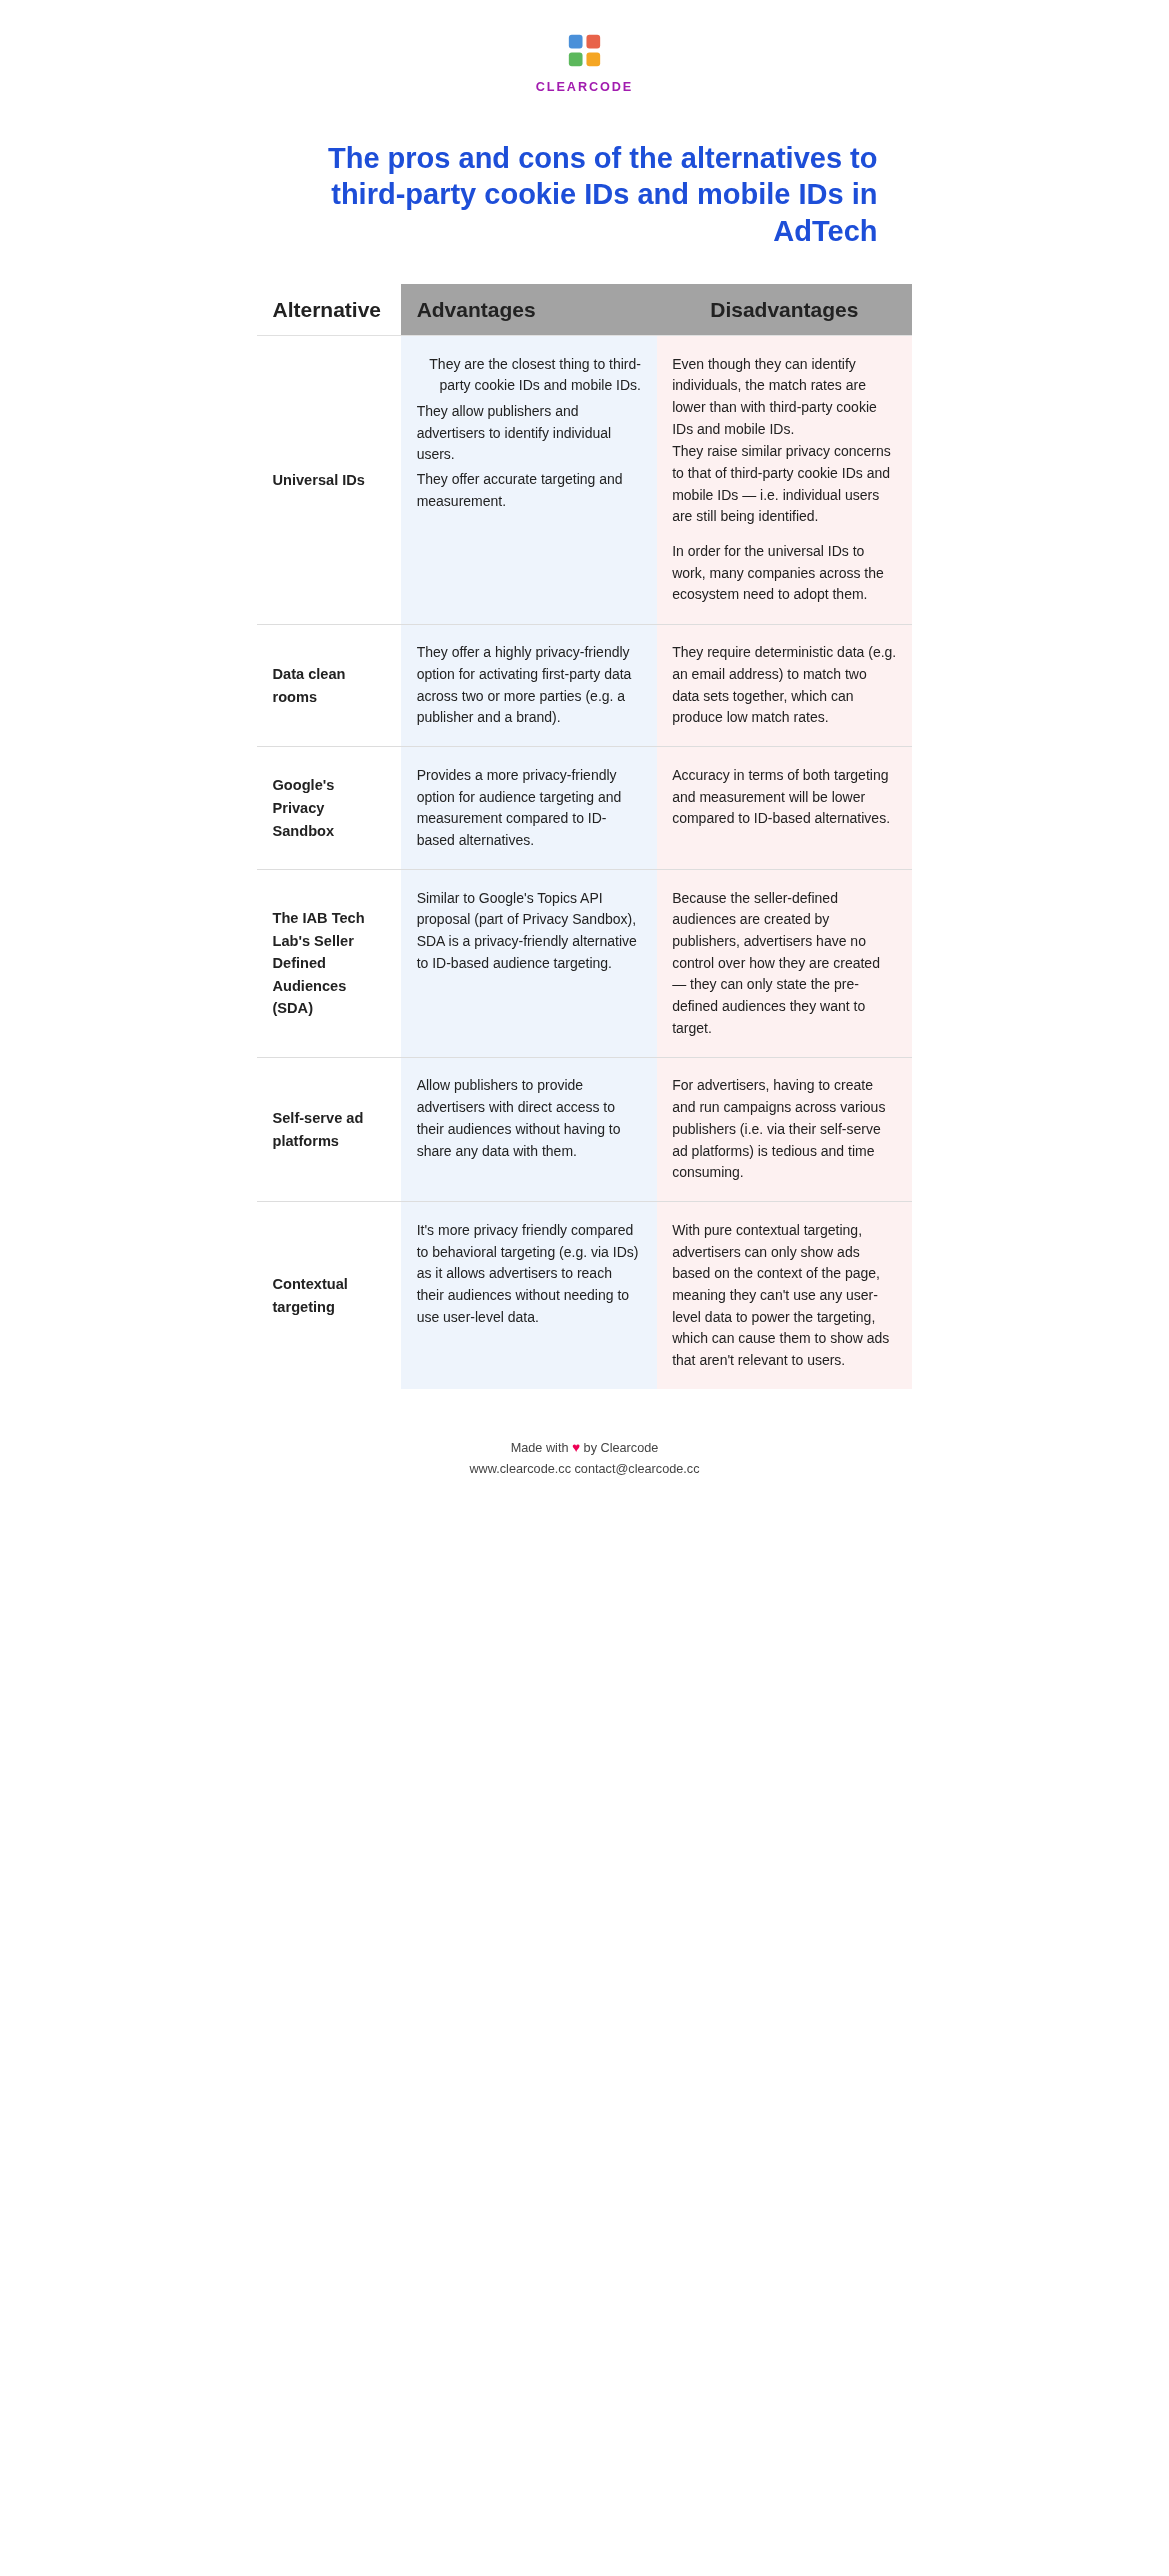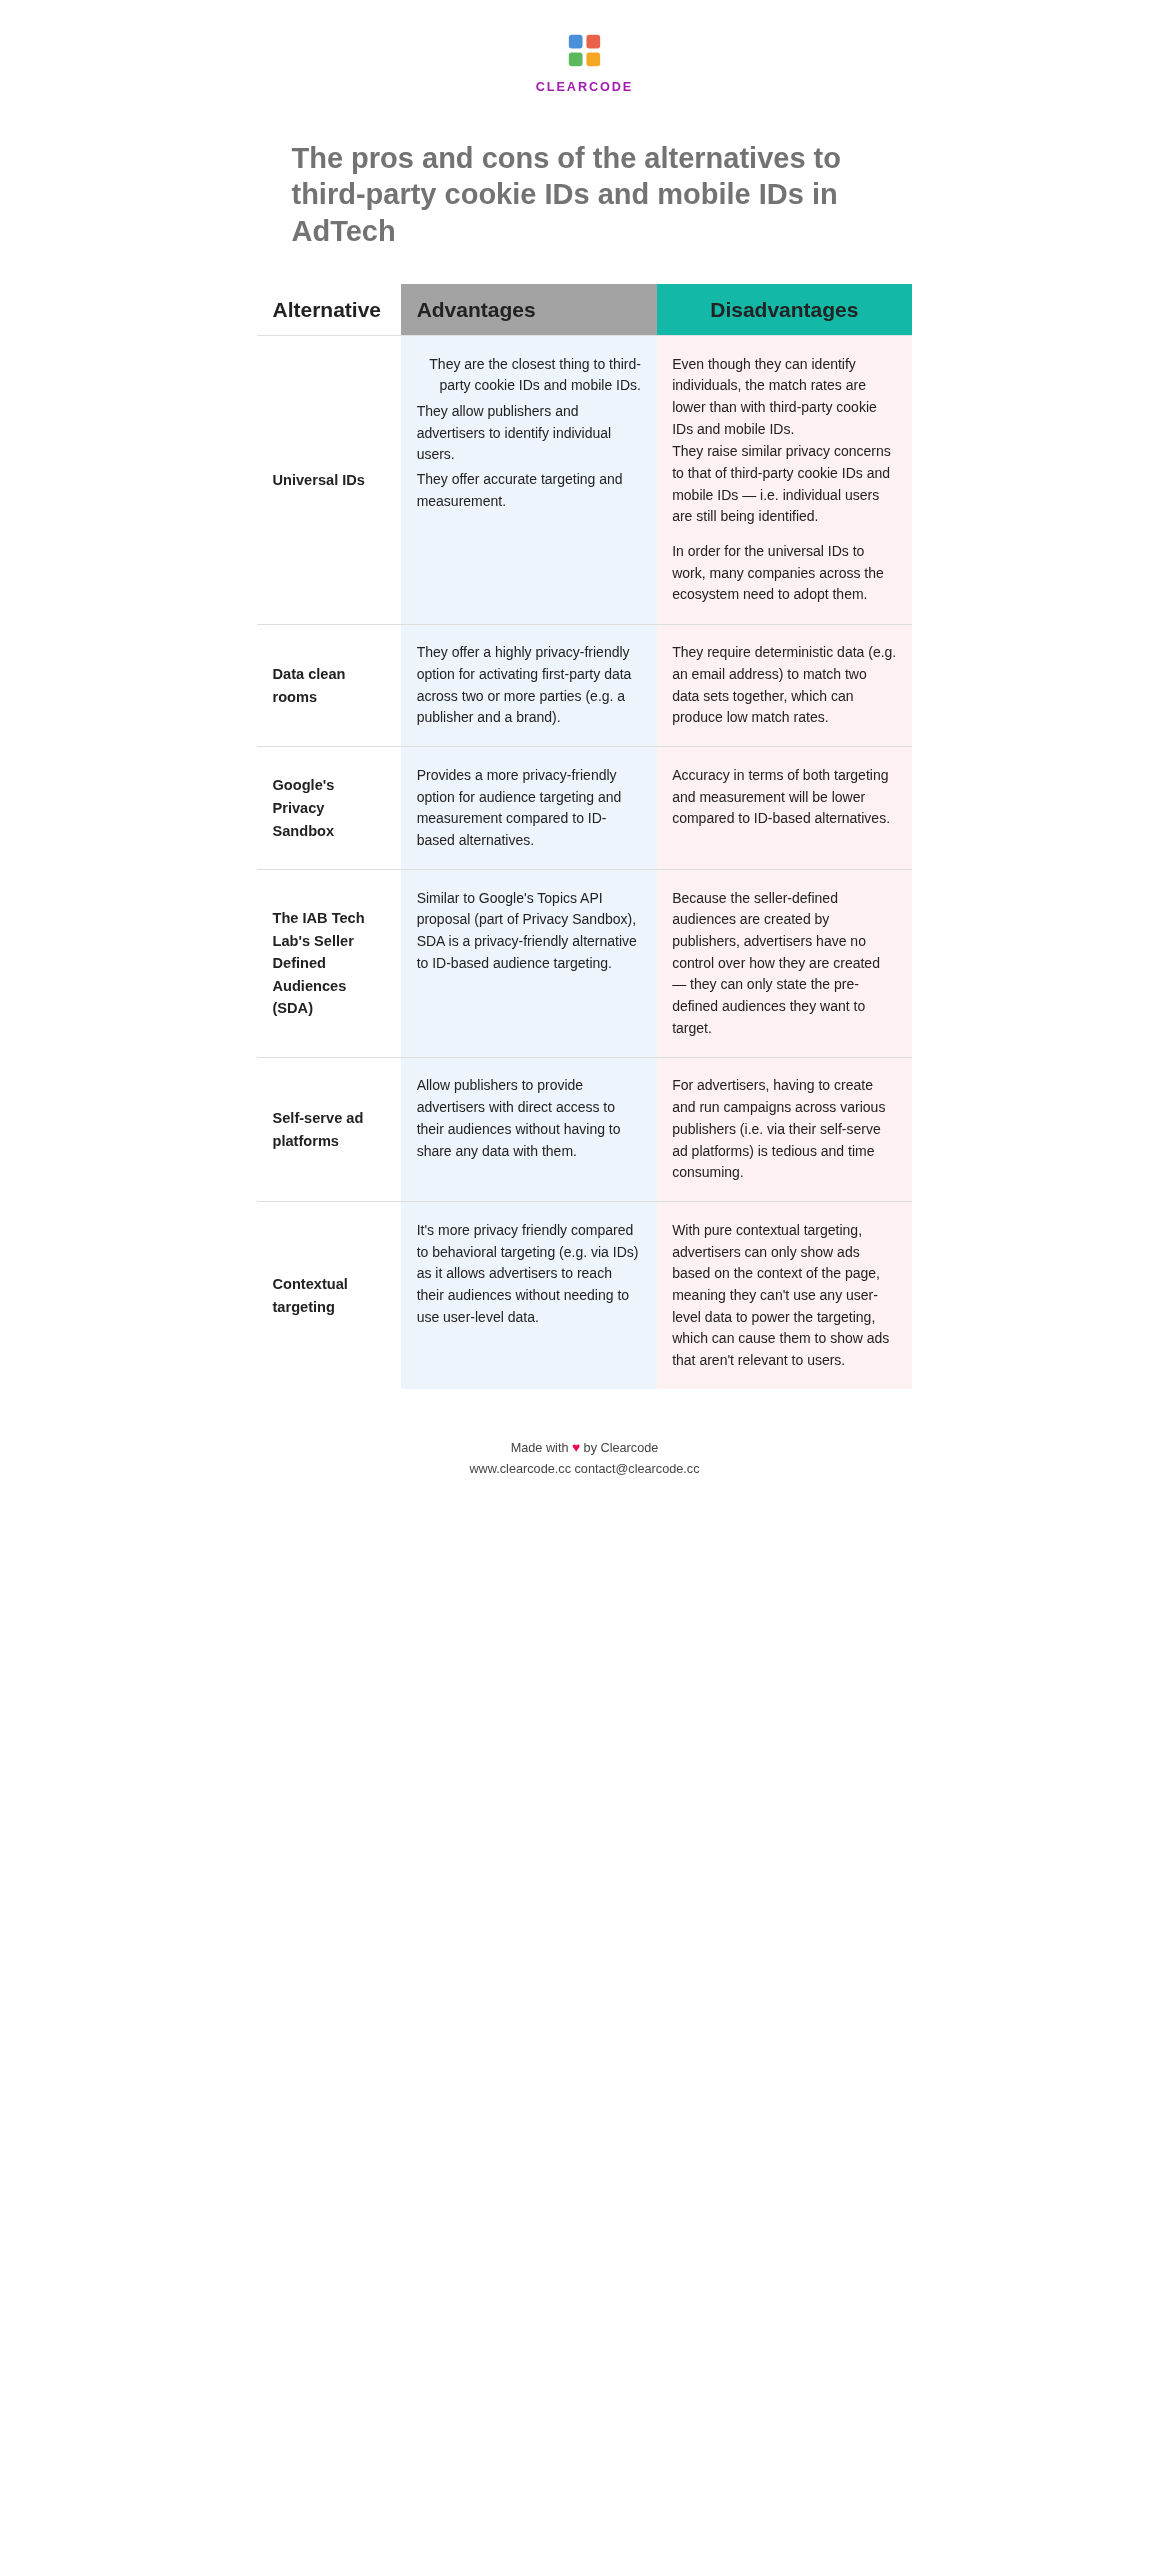--- a/index.html
+++ b/index.html
@@ -29,23 +29,23 @@
       letter-spacing: 1.9px;
       color: #a21caf;
       display: block;
       margin-bottom: 9.7px;
     }
 
     .main-title {
       font-size: 29px;
       font-weight: 900;
       line-height: 1.25;
-      text-align: left;
+      text-align: right;
       padding: 27px 58px 35px;
-      color: #737373;
+      color: #1d4ed8;
     }
 
     .table-wrap {
       padding: 0 23.4px 19.5px;
     }
 
     table {
       width: 100%;
       border-collapse: collapse;
     }
@@ -63,21 +63,21 @@
       width: 22%;
     }
 
     thead th.col-adv {
       background: #a3a3a3;
       width: 39%;
       text-align: left;
     }
 
     thead th.col-dis {
-      background: #14b8a6;
+      background: #a3a3a3;
       width: 39%;
       text-align: center;
     }
 
     tbody tr td {
       padding: 17.5px 15.6px;
       vertical-align: top;
       font-size: 14px;
       line-height: 1.55;
     }

